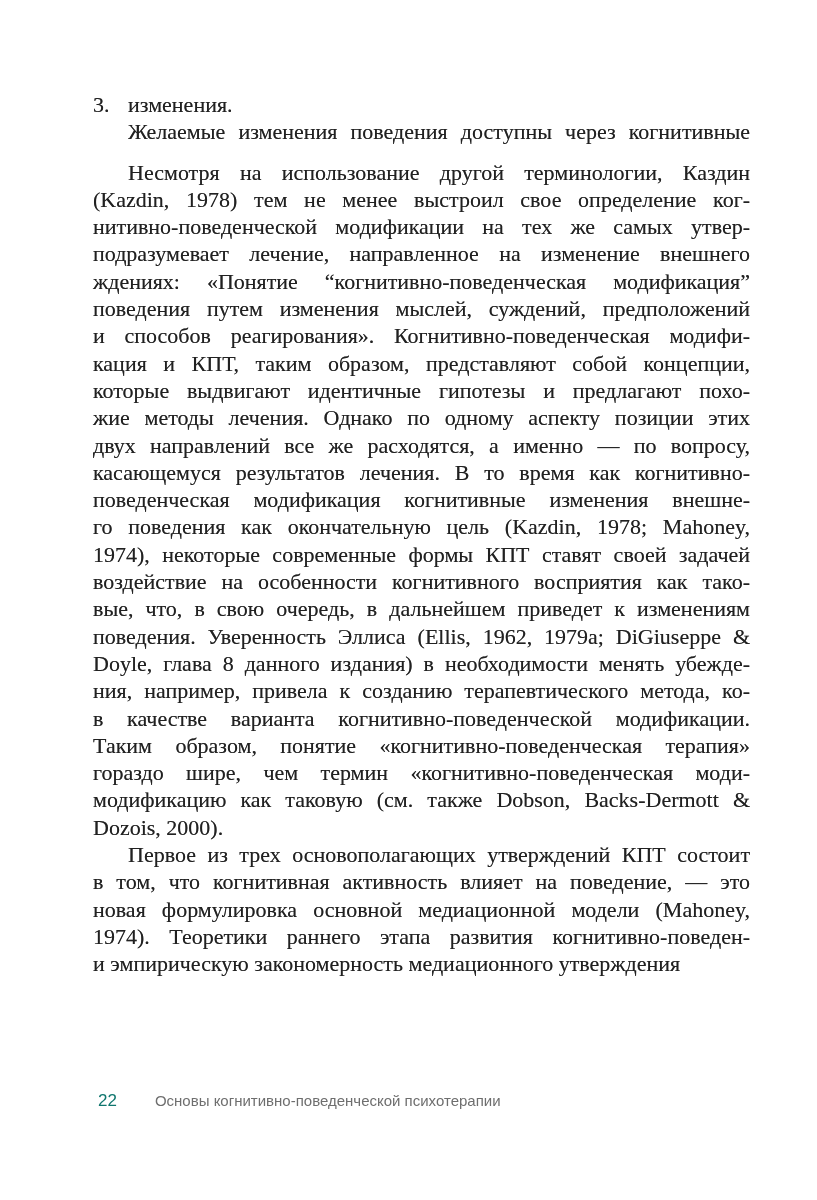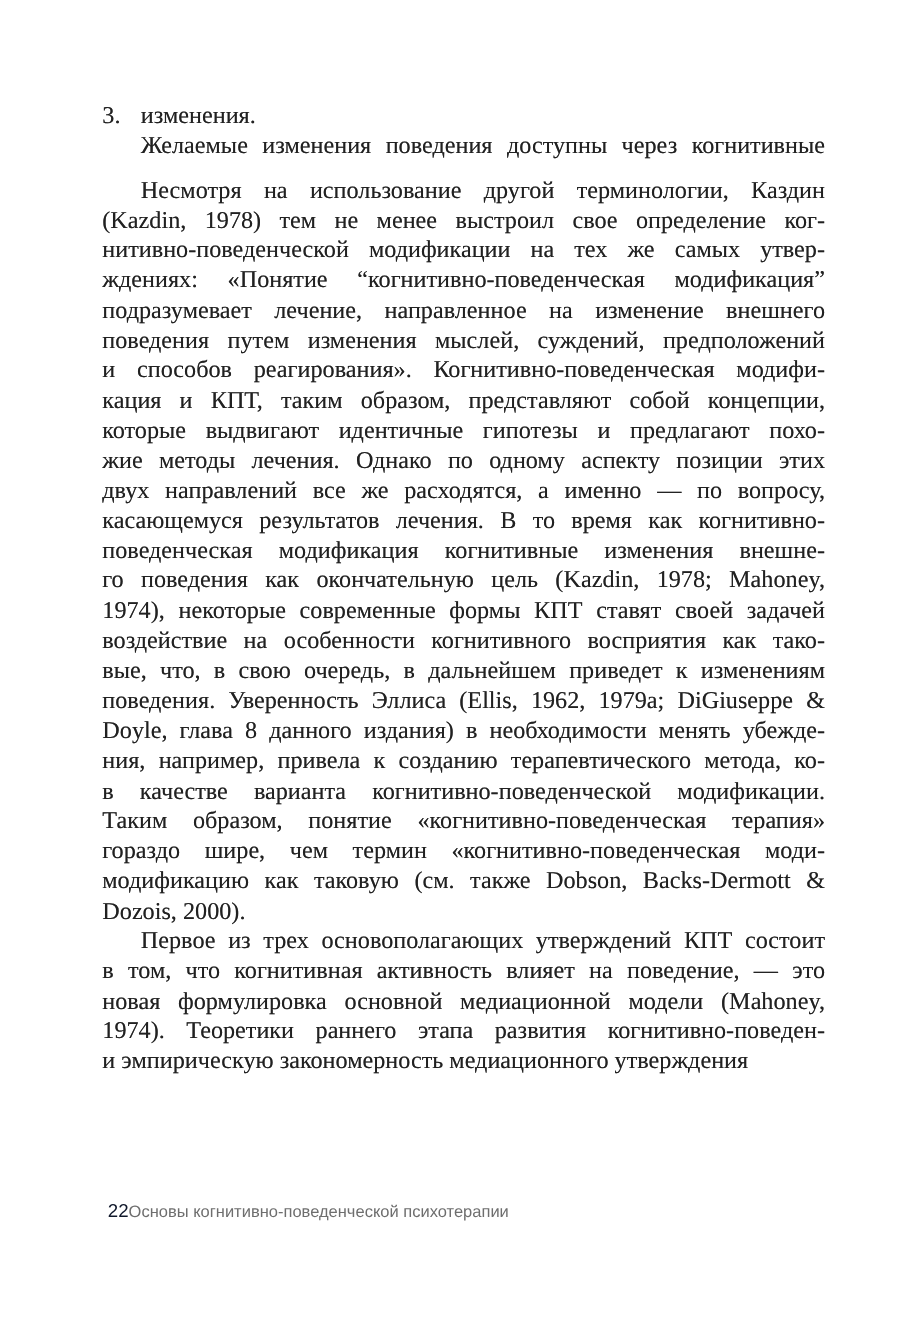--- a/index.html
+++ b/index.html
@@ -51,25 +51,26 @@
   .footer {
     position: absolute;
     left: 98px;
     top: 1091px;
     display: flex;
     align-items: baseline;
     font-family: "Liberation Sans", sans-serif;
   }
   .footer .page-num {
     font-size: 17px;
-    color: #0f172a;
+    color: #0f766e;
   }
   .footer .running-title {
     font-size: 15px;
     color: #6e6e6e;
+    margin-left: 38px;
   }
 </style>
 </head>
 <body>
 
 <div class="page">
 
   <main class="body-text">
 
     <div class="list-item">
@@ -78,22 +79,22 @@
           <div class="line last">изменения.</div>
           <div class="line">Желаемые изменения поведения доступны через когнитивные</div>
         </div>
     </div>
 
     <div>
         <div class="paragraph">
           <div class="line indent">Несмотря на использование другой терминологии, Каздин</div>
           <div class="line">(Kazdin, 1978) тем не менее выстроил свое определение ког-</div>
           <div class="line">нитивно-поведенческой модификации на тех же самых утвер-</div>
+          <div class="line">подразумевает лечение, направленное на изменение внешнего</div>
           <div class="line">ждениях: «Понятие “когнитивно-поведенческая модификация”</div>
-          <div class="line">подразумевает лечение, направленное на изменение внешнего</div>
           <div class="line">поведения путем изменения мыслей, суждений, предположений</div>
           <div class="line">и способов реагирования». Когнитивно-поведенческая модифи-</div>
           <div class="line">кация и КПТ, таким образом, представляют собой концепции,</div>
           <div class="line">которые выдвигают идентичные гипотезы и предлагают похо-</div>
           <div class="line">жие методы лечения. Однако по одному аспекту позиции этих</div>
           <div class="line">двух направлений все же расходятся, а именно — по вопросу,</div>
           <div class="line">касающемуся результатов лечения. В то время как когнитивно-</div>
           <div class="line">поведенческая модификация когнитивные изменения внешне-</div>
           <div class="line">го поведения как окончательную цель (Kazdin, 1978; Mahoney,</div>
           <div class="line">1974), некоторые современные формы КПТ ставят своей задачей</div>

